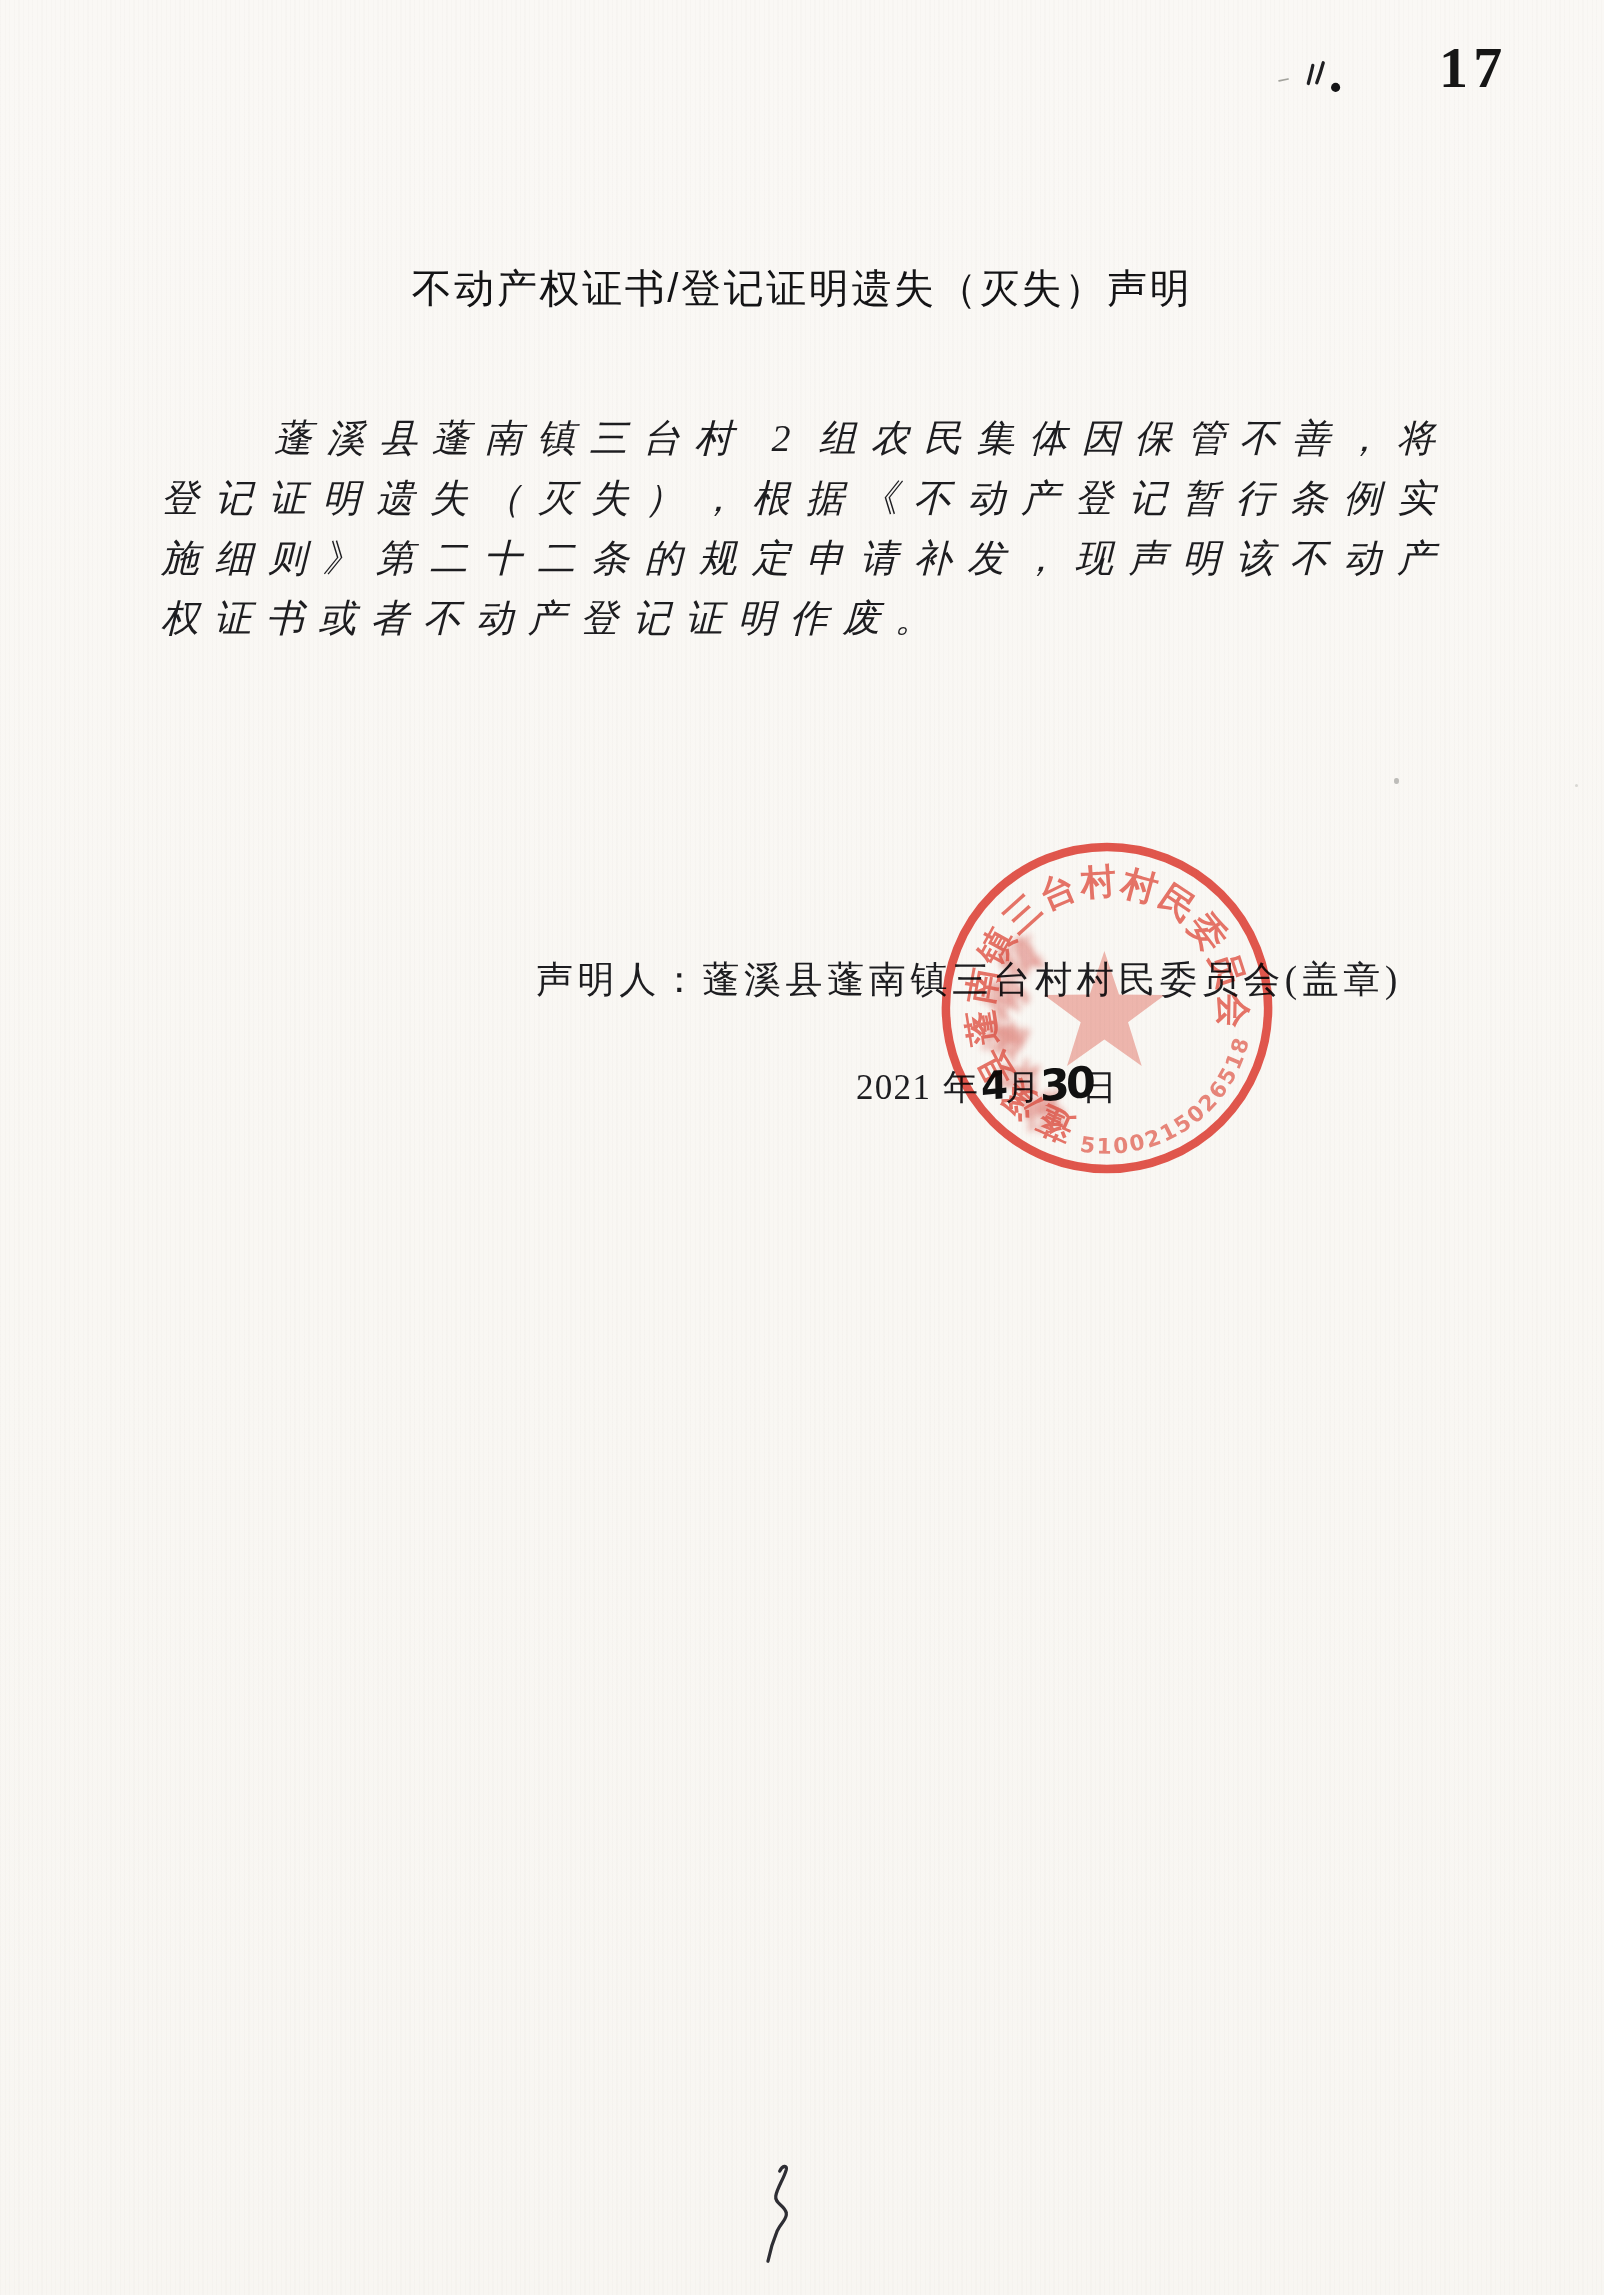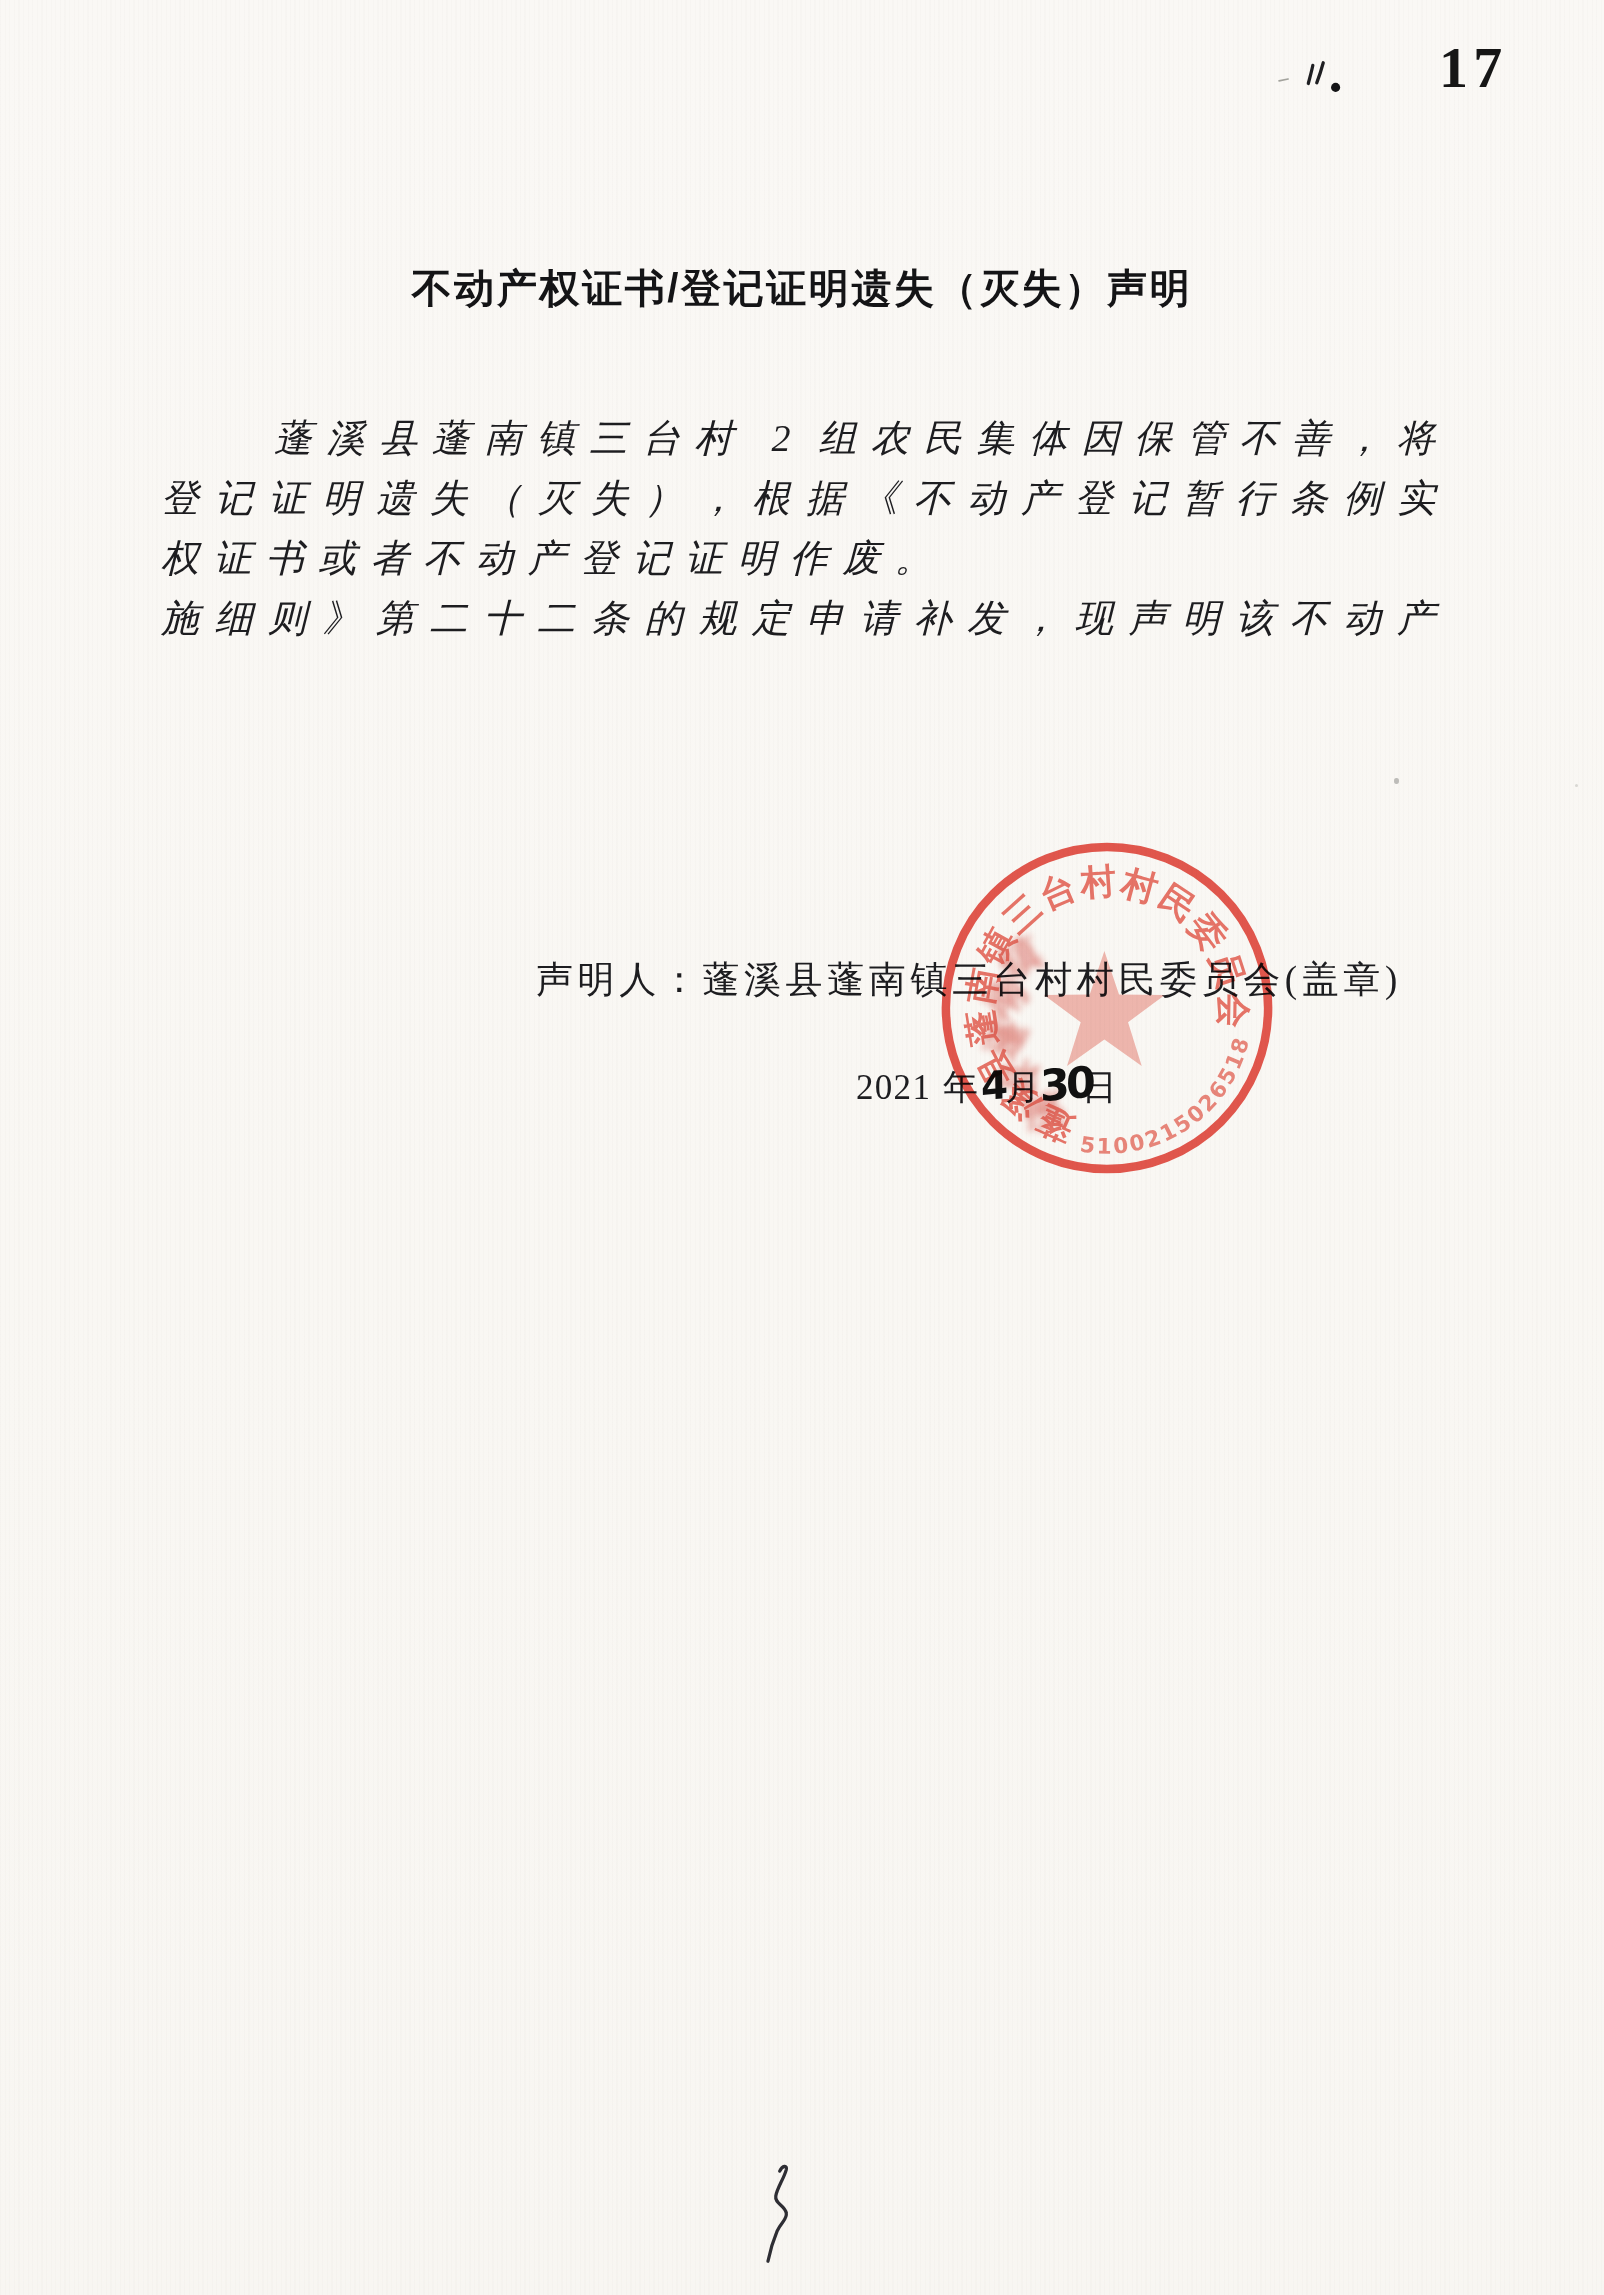--- a/index.html
+++ b/index.html
@@ -18,21 +18,21 @@
   .corner-mark{position:absolute;left:1271px;top:51px;width:85px;height:52px;}
   .page-number{
     position:absolute;left:1439px;top:34px;
     font-family:"Liberation Serif",serif;font-weight:bold;
     font-size:58px;color:#161616;letter-spacing:5.2px;
   }
   .doc-title{
     position:absolute;left:0;top:261px;width:1604px;
     text-align:center;
     font-family:"Liberation Sans","DejaVu Sans",sans-serif;
-    font-weight:bold;font-size:40px;color:#141416;letter-spacing:2.6px;
+    font-weight:normal;font-size:40px;color:#141416;letter-spacing:2.6px;
   }
   .body-block{
     position:absolute;left:161px;top:408px;width:1278px;
     font-size:38px;color:#1d1d20;line-height:60px;
   }
   .body-line{width:1278px;white-space:nowrap;font-style:italic;}
   .body-line.just{
     white-space:normal;
     text-align:justify;text-align-last:justify;
     letter-spacing:3.9px;
@@ -78,22 +78,22 @@
     <circle cx="99" cy="56" r="7" fill="#141416"></circle>
   </svg>
 
   <div class="page-number">17</div>
 
   <div class="doc-title">不动产权证书/登记证明遗失（灭失）声明</div>
 
   <div class="body-block">
     <div class="body-line just first">蓬溪县蓬南镇三台村 2 组农民集体因保管不善，将</div>
     <div class="body-line just">登记证明遗失（灭失），根据《不动产登记暂行条例实</div>
+    <div class="body-line just">施细则》第二十二条的规定申请补发，现声明该不动产</div>
     <div class="body-line tail">权证书或者不动产登记证明作废。</div>
-    <div class="body-line just">施细则》第二十二条的规定申请补发，现声明该不动产</div>
   </div>
 
   <div class="declarant-line">声明人：蓬溪县蓬南镇三台村村民委员会(盖章)</div>
 
   <div class="date-line">
     <span>2021</span><span class="gap"></span><span>年</span><span class="hand month">4</span><span>月</span><span class="hand day">30</span><span>日</span>
   </div>
 
   <svg class="stamp" id="stamp-svg" viewBox="0 0 510 510">
     <defs>

